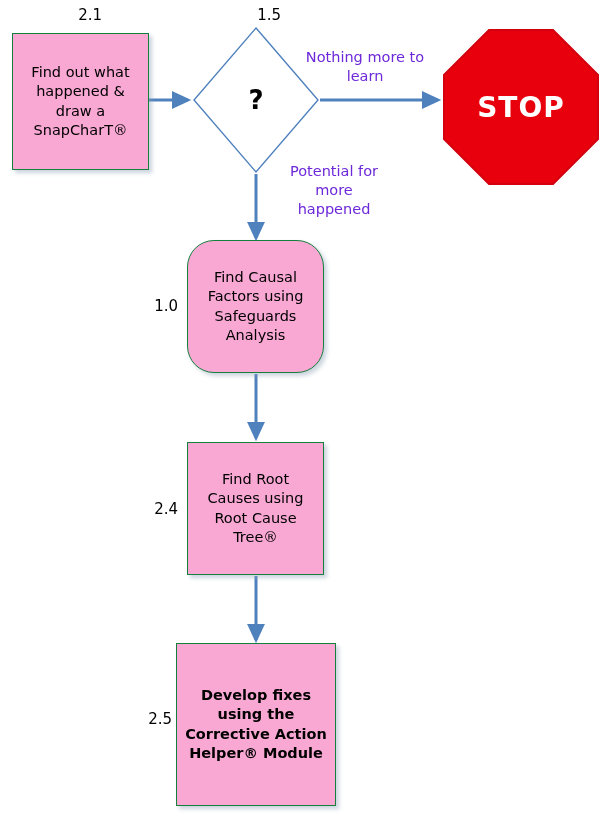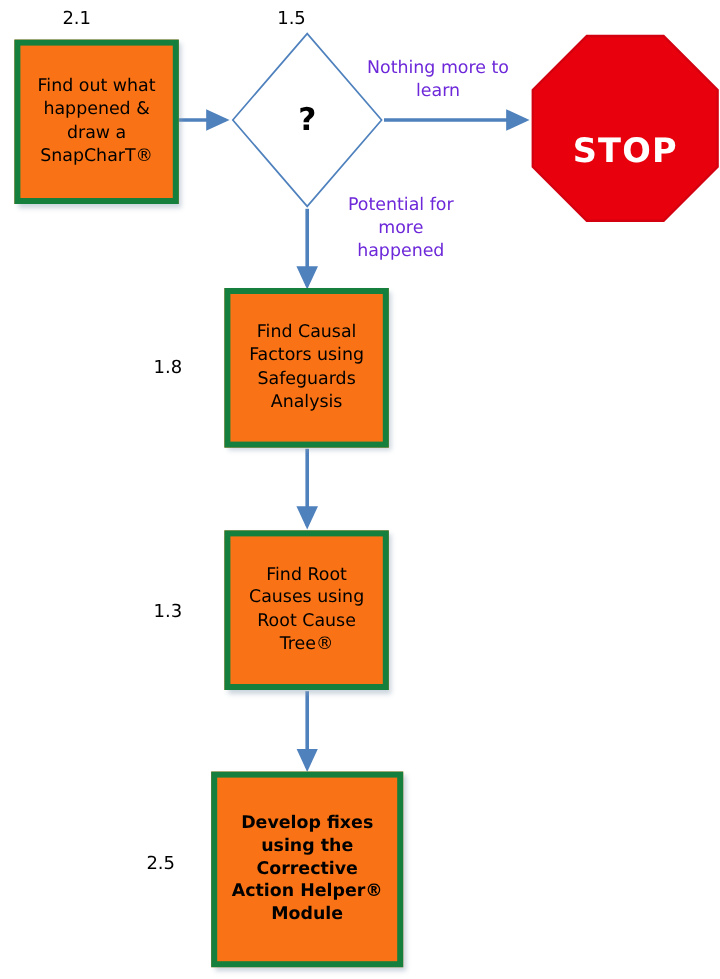--- a/index.html
+++ b/index.html
@@ -24,30 +24,30 @@
     position: absolute;
     box-sizing: border-box;
     display: flex;
     align-items: center;
     justify-content: center;
     text-align: center;
     color: #000000;
     line-height: 1.32;
   }
   .box {
-    background: #f97316;
-    border: 5px solid #15803d;
+    background: #f9a8d4;
+    border: 1px solid #15803d;
     box-shadow: 3px 3px 4px rgba(140,160,180,0.45);
     font-size: 14.5px;
   }
   .step-label {
     position: absolute;
     font-size: 15px;
     color: #000000;
-    text-align: left;
+    text-align: right;
   }
   .edge-label {
     position: absolute;
     font-size: 14.5px;
     color: #6d28d9;
     text-align: center;
     line-height: 1.3;
   }
   .diamond-wrap {
     position: absolute;
@@ -72,21 +72,20 @@
     left: 0; top: 0;
     width: 100%;
     height: 100%;
     display: flex;
     align-items: center;
     justify-content: center;
     font-size: 28px;
     font-weight: 700;
     color: #ffffff;
     letter-spacing: 1px;
-    margin-top: 18px;
   }
   svg { overflow: visible; }
 </style>
 </head>
 <body>
 
 <svg id="canvas" viewBox="0 0 600 816" width="600" height="816" xmlns="http://www.w3.org/2000/svg">
   <defs>
     <marker id="arrowhead" markerWidth="8" markerHeight="8" refX="5.4" refY="3" orient="auto" markerUnits="strokeWidth">
       <path d="M0,0 L6.5,3 L0,6 z" fill="#4f81bd"></path>
@@ -122,26 +121,26 @@
 <div class="step-label" style="left:231px; top:6px; width:50px;">1.5</div>
 
 <div class="stop-wrap" style="left:444px; top:30px; width:154px; height:154px;">
   <div class="stop-text">STOP</div>
 </div>
 
 <div class="edge-label" style="left:303px; top:48px; width:124px;">Nothing more to learn</div>
 
 <div class="edge-label" style="left:286px; top:162px; width:96px;">Potential for more happened</div>
 
-<div class="node box" style="left:187px; top:240px; width:137px; height:133px; padding:6px 8px;">
+<div class="node box" style="left:187px; top:240px; width:137px; height:133px; padding:6px 8px;border-radius:27px;">
   <span>Find Causal Factors using Safeguards Analysis</span>
 </div>
-<div class="step-label" style="left:128px; top:297px; width:50px;">1.8</div>
+<div class="step-label" style="left:128px; top:297px; width:50px;">1.0</div>
 
 <div class="node box" style="left:187px; top:442px; width:137px; height:133px; padding:16px 8px;">
   <span>Find Root Causes using Root Cause Tree®</span>
 </div>
-<div class="step-label" style="left:128px; top:500px; width:50px;">1.3</div>
+<div class="step-label" style="left:128px; top:500px; width:50px;">2.4</div>
 
 <div class="node box" style="left:176px; top:643px; width:160px; height:163px; padding:6px 8px;font-weight:bold;">
   <span>Develop fixes using the Corrective Action Helper® Module</span>
 </div>
 <div class="step-label" style="left:122px; top:710px; width:50px;">2.5</div>
 
 </body></html>

